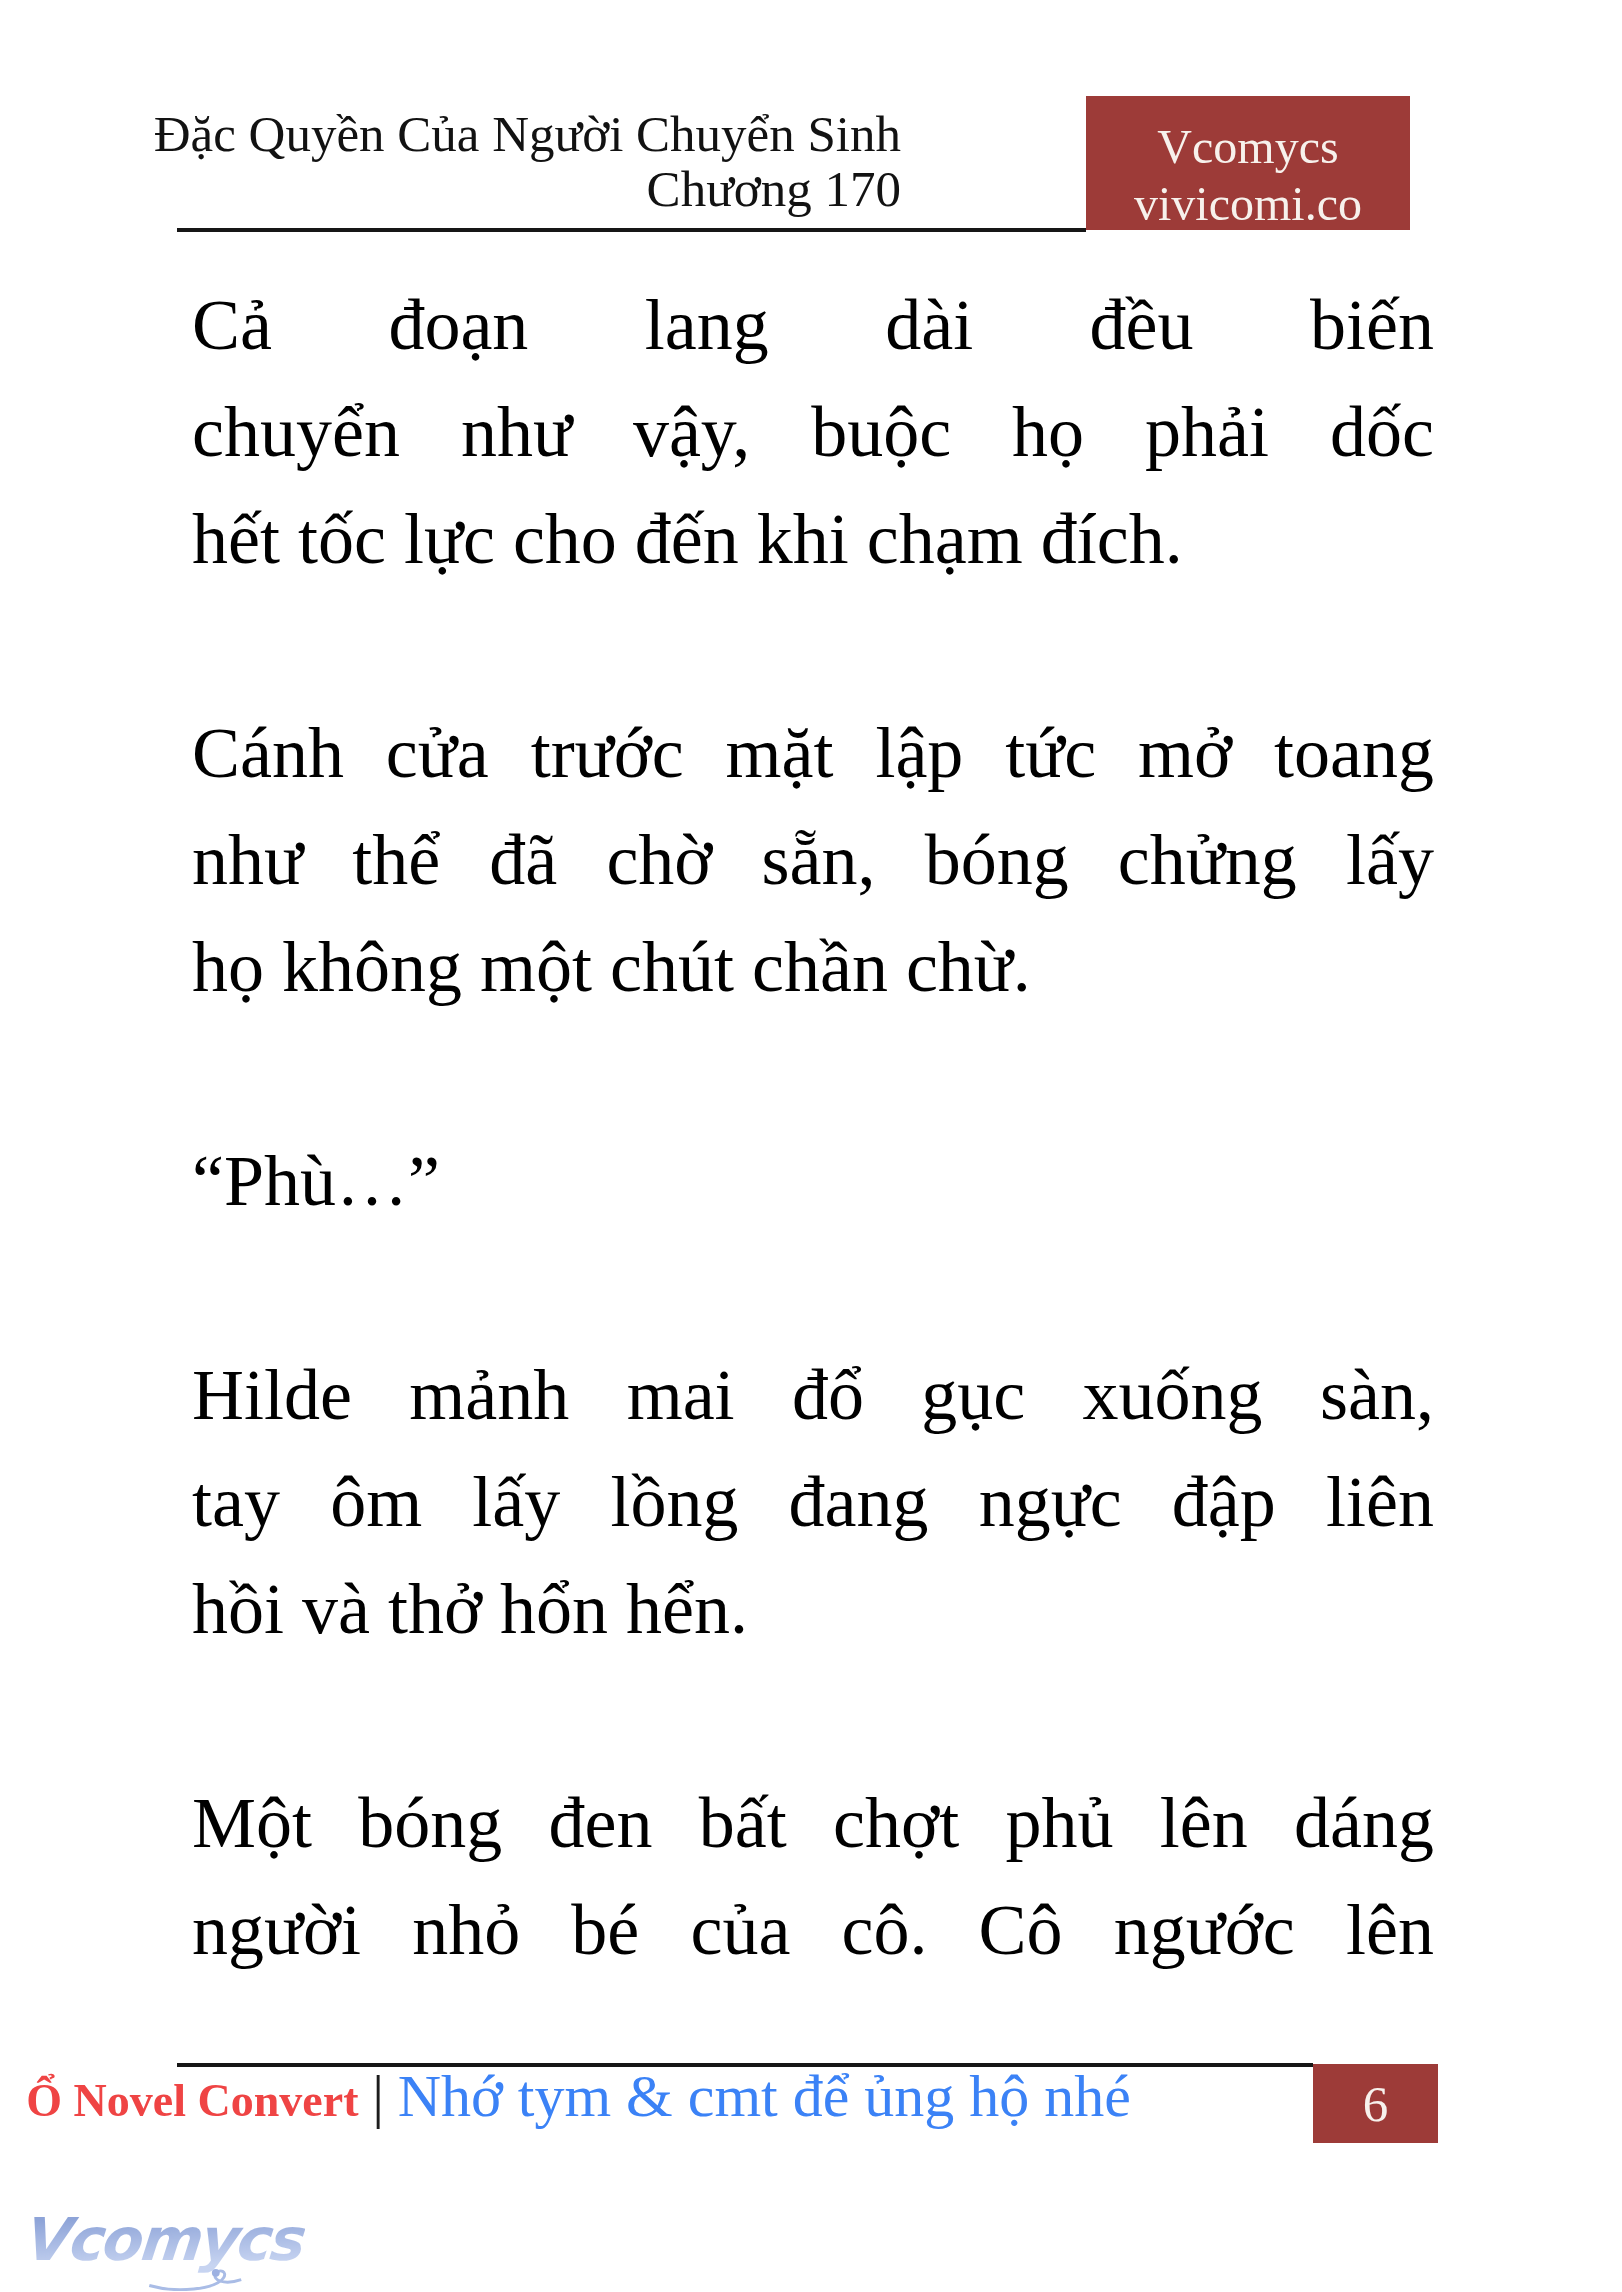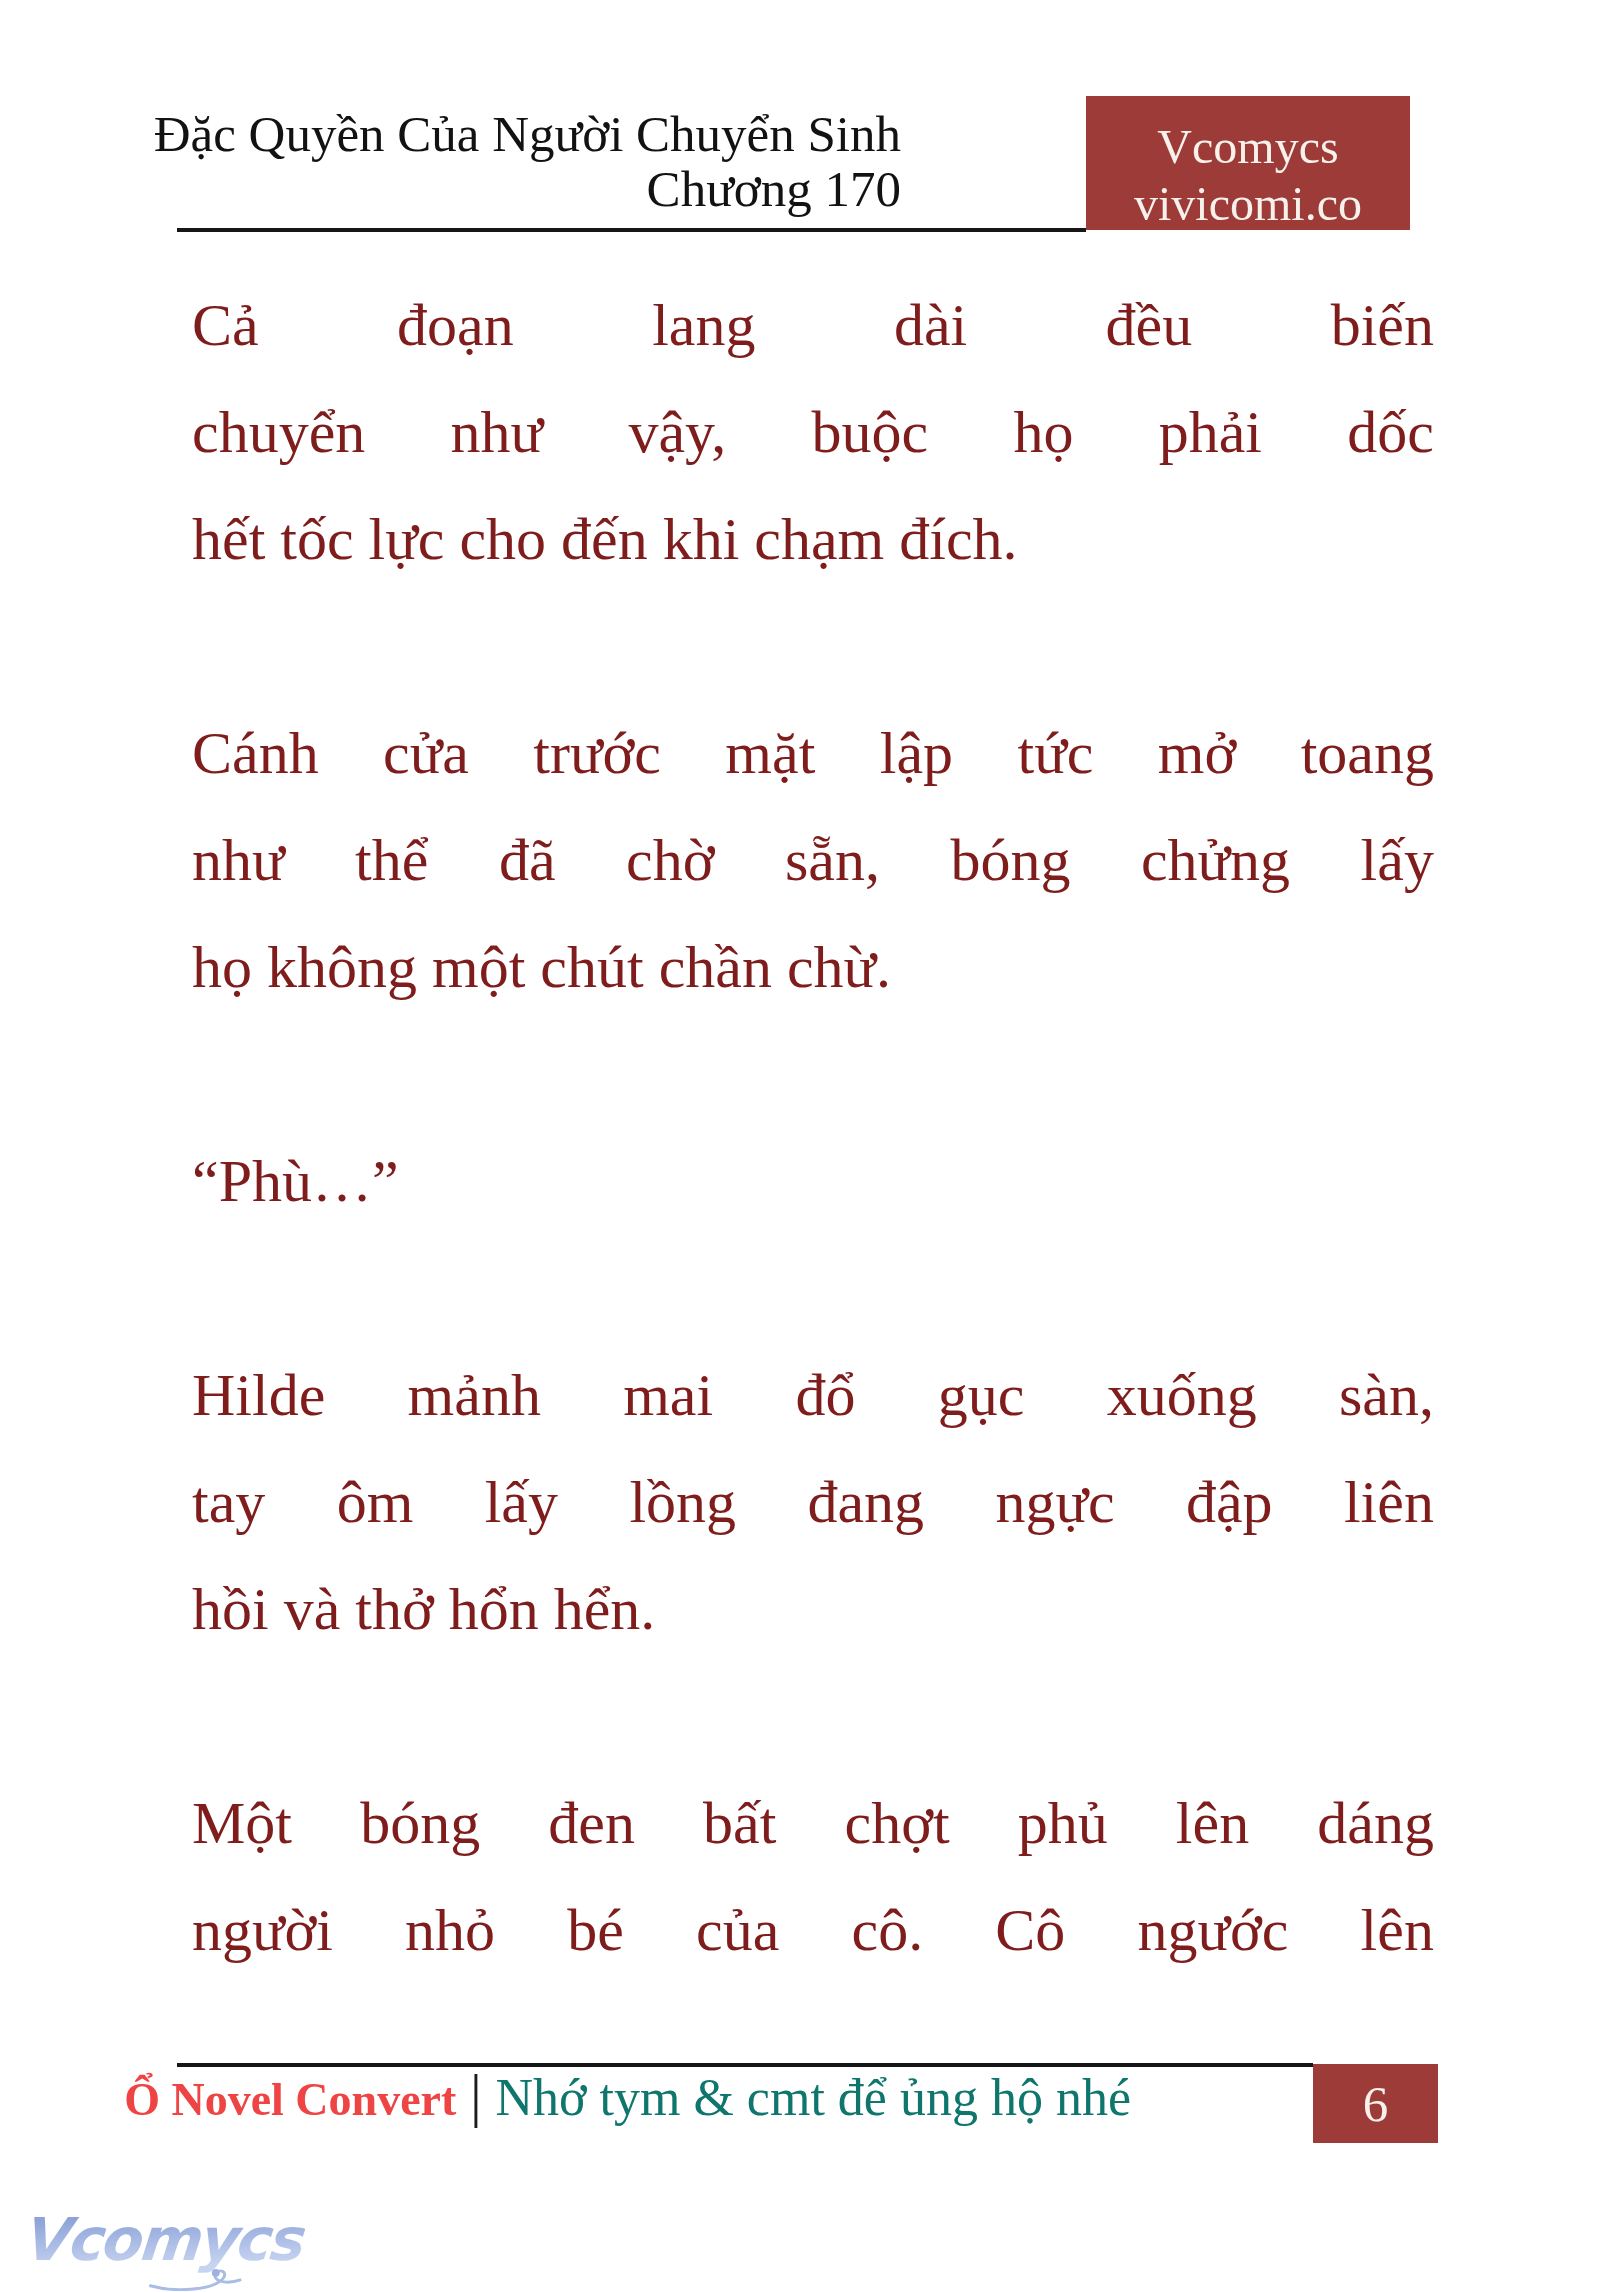--- a/index.html
+++ b/index.html
@@ -26,38 +26,38 @@
     font-size:48px; line-height:57px;
   }
   .header-divider {
     position:absolute; left:177px; top:228px;
     width:909px; height:3.9px; background:#161616;
   }
 
   
   .body-text {
     position:absolute; left:192px; top:272px; width:1242px;
-    font-size:60px; line-height:107px; color:#7f1d1d;
+    font-size:72px; line-height:107px; color:#000000;
   }
   .para { margin:0 0 107px 0; }
   .line.justified { display:flex; justify-content:space-between; }
   .line.natural { white-space:pre; }
 
   
   .footer-divider {
     position:absolute; left:177px; top:2063px;
     width:1136px; height:3.9px; background:#161616;
   }
   .footer-line {
     position:absolute; right:317px; top:2066px;
     line-height:1; white-space:nowrap;
   }
   .footer-brand { font-size:46px; font-weight:bold; }
   .footer-sep   { font-size:59px; color:#1c1c1c; margin:0 13.7px; font-weight:normal; }
-  .footer-note  { font-size:52px; color:#0f766e; }
+  .footer-note  { font-size:60px; color:#3b82f6; }
   .page-number-badge {
     position:absolute; left:1313px; top:2064px;
     width:125px; height:79px;
     display:flex; align-items:center; justify-content:center;
     color:#f7f1ec; font-size:51px;
   }
 
   
   .watermark {
     position:absolute; left:27.4px; top:2205px;

